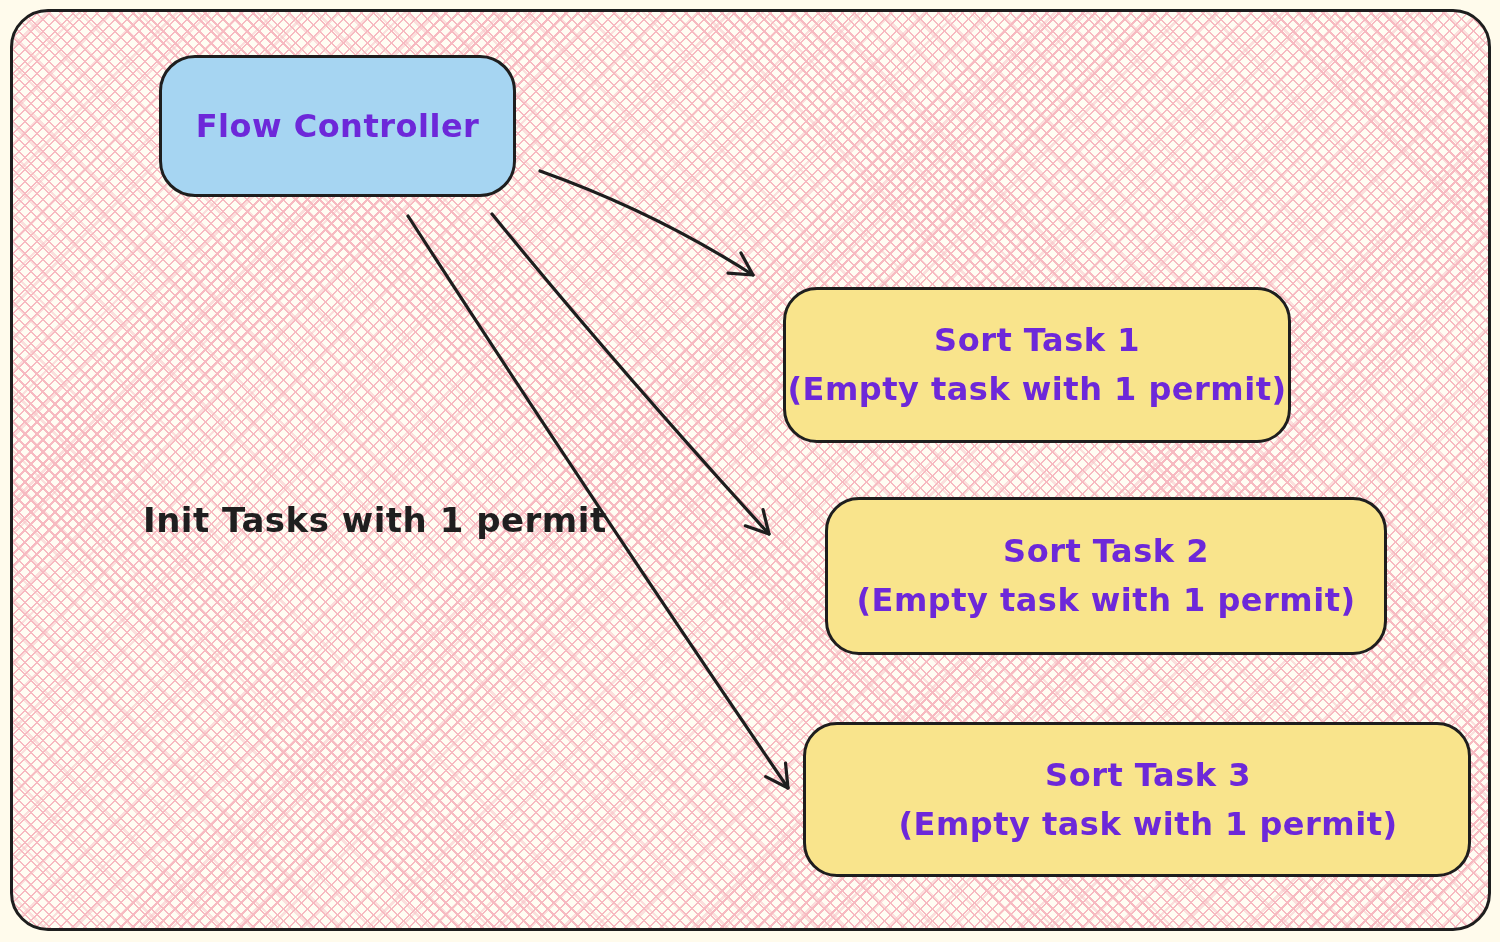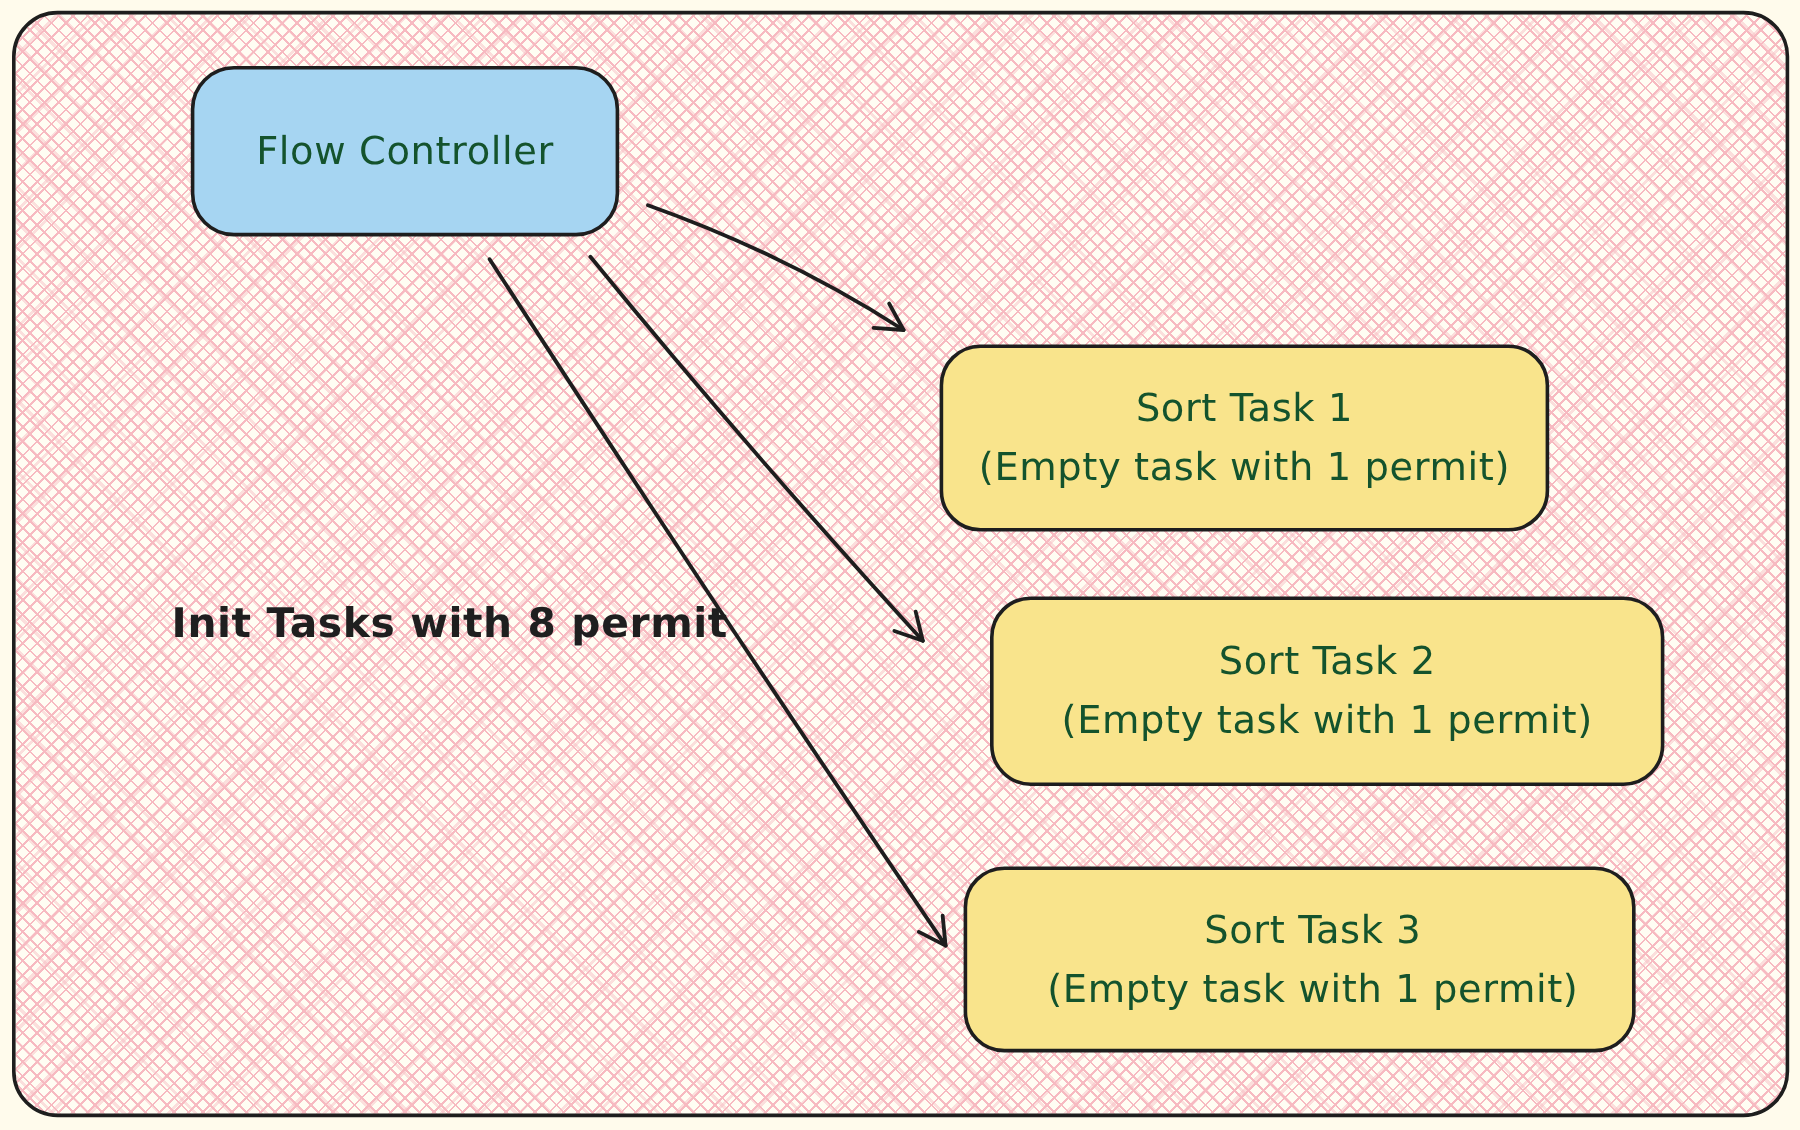--- a/index.html
+++ b/index.html
@@ -39,40 +39,40 @@
     width:1500px;height:942px;
     pointer-events:none;
   }
   .node{
     position:absolute;
     box-sizing:border-box;
     border:3px solid var(--stroke);
     display:flex;flex-direction:column;
     align-items:center;justify-content:center;
     text-align:center;
-    color:#14532d;
-    font-weight:normal;
+    color:#6d28d9;
+    font-weight:bold;
     letter-spacing:0.5px;
   }
   .node-controller{
     left:159px;top:55px;
     width:357px;height:142px;
     border-radius:36px;
     background:var(--node-blue);
     font-size:32px;
   }
   .node-task{
     border-radius:34px;
     background:var(--node-yellow);
     font-size:32px;
     line-height:49px;
   }
   .node-task-1{left:783px;top:287px;width:508px;height:156px;}
   .node-task-2{left:793px;top:497px;width:562px;height:158px;margin-left:32px;}
-  .node-task-3{left:803px;top:722px;width:560px;height:155px;padding-left:22px;}
+  .node-task-3{left:803px;top:722px;width:668px;height:155px;padding-left:22px;}
   .edge-label{
     position:absolute;
     left:143px;top:500px;
     font-size:34px;
     font-weight:bold;
     color:#1f1f1f;
     letter-spacing:0.5px;
     white-space:nowrap;
   }
 </style>
@@ -105,14 +105,14 @@
   <div class="node node-task node-task-2">
     <span>Sort Task 2</span>
     <span>(Empty task with 1 permit)</span>
   </div>
 
   <div class="node node-task node-task-3">
     <span>Sort Task 3</span>
     <span>(Empty task with 1 permit)</span>
   </div>
 
-  <div class="edge-label">Init Tasks with 8 permit</div>
+  <div class="edge-label">Init Tasks with 1 permit</div>
 </div>
 
 </body></html>

